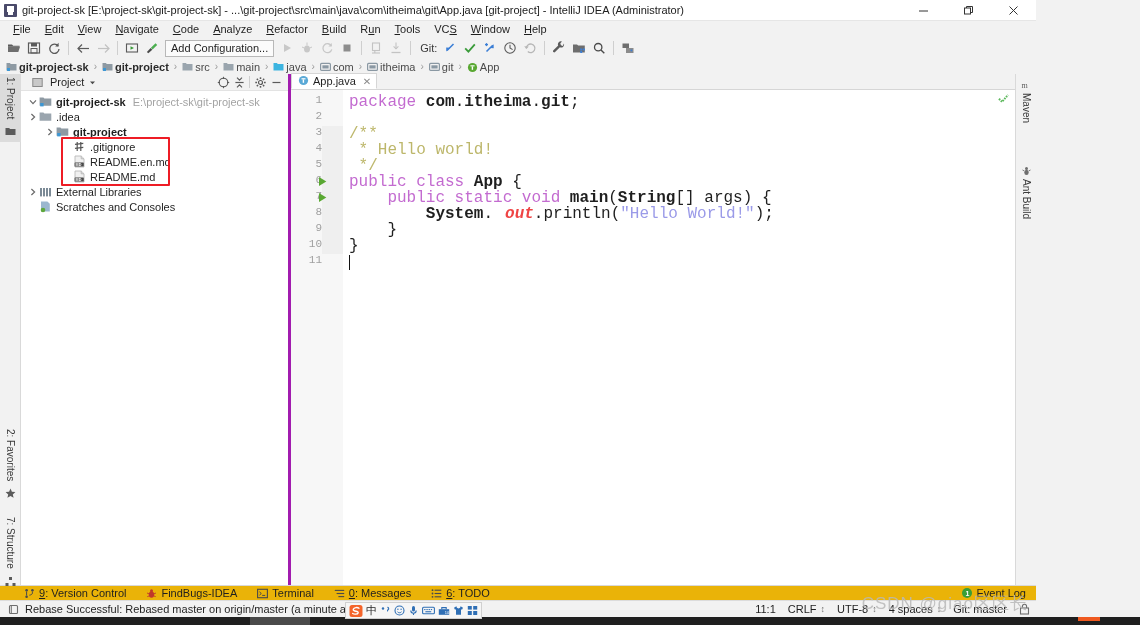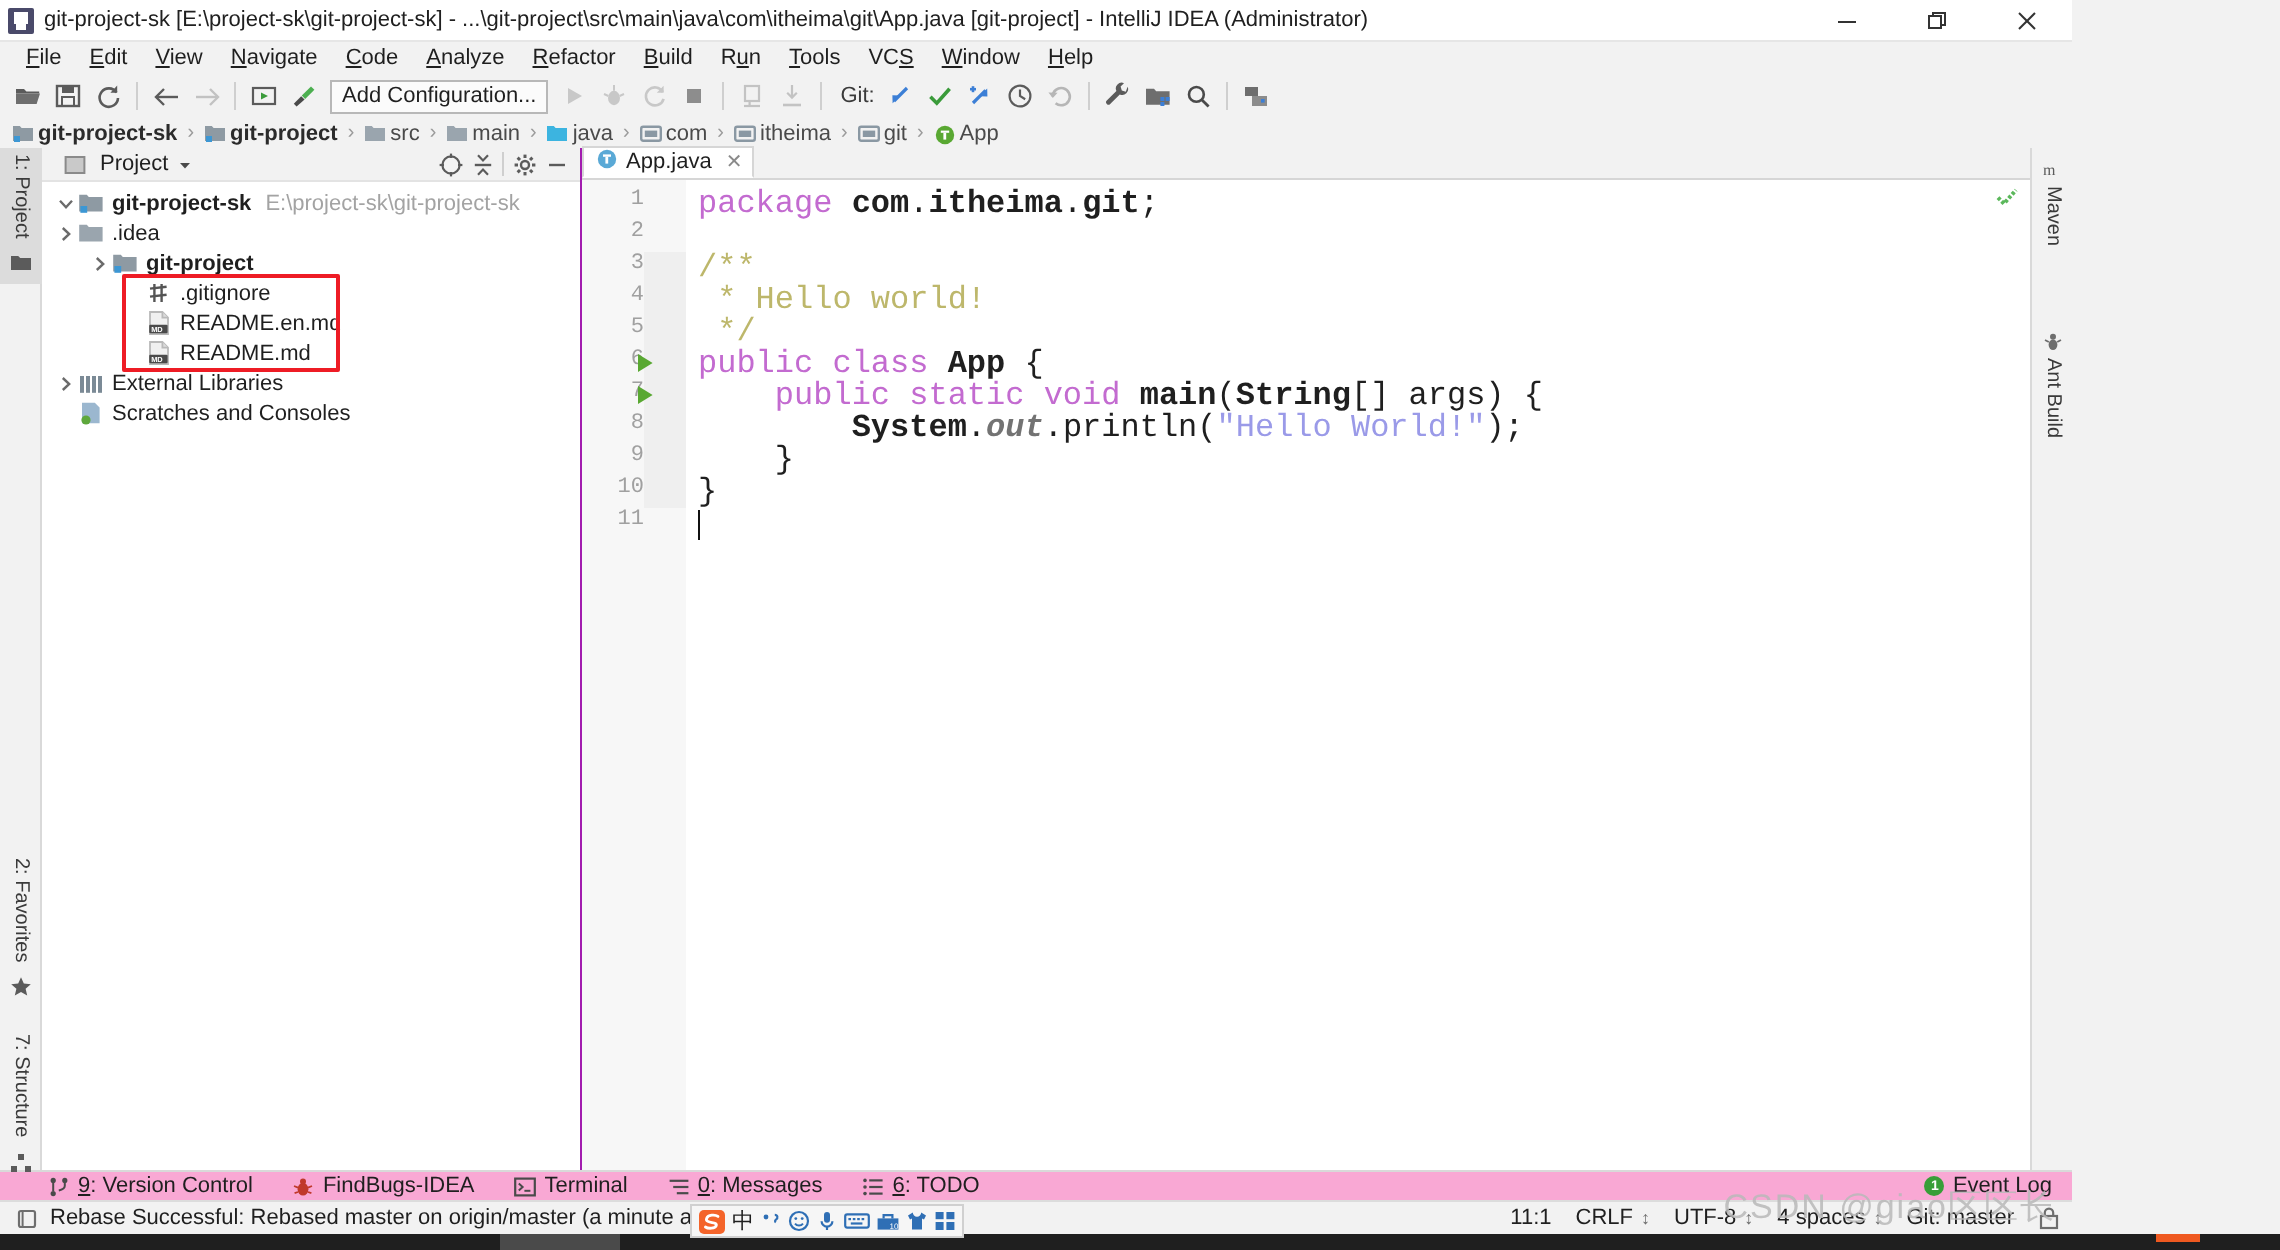--- a/index.html
+++ b/index.html
@@ -62,21 +62,21 @@
   .vtab { position:absolute; left:0; width:21px; display:flex; align-items:center; gap:3px;
           writing-mode:vertical-rl; font-size:10px; color:#3a3a3a; white-space:nowrap;
           padding:3px 0; justify-content:flex-start;}
   .vtab.sel { background:#dcdcdc; }
   .vico { writing-mode:horizontal-tb; width:11px; height:11px; flex:0 0 auto; display:block;}
   .rstrip { width:21px; background:#f2f2f2; border-left:1px solid #d9d9d9; position:relative;
             flex:0 0 21px;}
 
   
   .project { width:270px; background:#ffffff; display:flex; flex-direction:column;
-             border-right:1px solid #a21caf; flex:0 0 270px; min-height:0;}
+             border-right:3px solid #a21caf; flex:0 0 270px; min-height:0;}
   .pphead { height:17px; background:#f2f2f2; display:flex; align-items:center; padding-left:8px;
             border-bottom:1px solid #e3e3e3; flex:0 0 17px;}
   .pphead .ptitle{ font-size:11px; color:#1f1f1f; margin-left:5px; }
   .pphead .pspacer{ flex:1 1 auto; }
   .pp-ico{ width:16px; height:16px; display:flex; align-items:center; justify-content:center;}
   .ppvsep{ width:1px;height:12px;background:#cfcfcf;margin:0 2px;}
   .tree { flex:1 1 auto; overflow:hidden; padding-top:3px; position:relative; background:#fff;}
   .row { height:15px; display:flex; align-items:center; white-space:nowrap; font-size:11px;
          color:#1f1f1f;}
   .arrow { width:12px; height:15px; display:flex; align-items:center; justify-content:center;
@@ -103,27 +103,27 @@
   .foldcol { position:absolute; right:0; top:0; width:21px; height:100%; background:#f7f7f7;}
   .foldstripe{ position:absolute; right:0; width:21px; background:#efefef; }
   .code { flex:1 1 auto; position:relative; background:#fff; overflow:hidden;
           font-family:"Liberation Mono", monospace; font-size:16px; }
   .cl { position:absolute; left:6px; white-space:pre; line-height:16px; }
   .kw { color:#c36bd0; }
   .cls { color:#1f1f1f; font-weight:bold; }
   .cmt { color:#bdb76b; }
   .str { color:#9a9ae8; }
   .plain { color:#1f1f1f; }
-  .fld { color:#737373; font-style:italic; font-weight:bold; }
+  .fld { color:#ef4444; font-style:italic; font-weight:bold;margin-left:12px; }
   .caret { position:absolute; width:1px; background:#111; }
   .inspect-ok { position:absolute; right:6px; top:3px; }
   .ed-scroll-col{ position:absolute; right:0; top:0; width:11px; height:100%; background:#fff;}
 
   
-  .bottombar { height:15px; background:#f9a8d4; border-top:1px solid #d9d9d9;
+  .bottombar { height:15px; background:#eab308; border-top:1px solid #d9d9d9;
                display:flex; align-items:center; padding-left:24px; flex:0 0 15px; font-size:11px;}
   .bbtab { display:flex; align-items:center; gap:4px; margin-right:20px; color:#1f1f1f;
            white-space:nowrap;}
   .bbtab u{text-decoration:underline;}
   .bbico{ width:11px;height:11px; flex:0 0 11px;}
   .bbspacer{flex:1 1 auto;}
   .evlog{ display:flex; align-items:center; gap:4px; margin-right:10px;}
   .evbadge{ width:10px;height:10px;border-radius:50%;background:#389e38;color:#fff;font-size:7px;
             display:flex;align-items:center;justify-content:center;font-weight:bold;}
 

